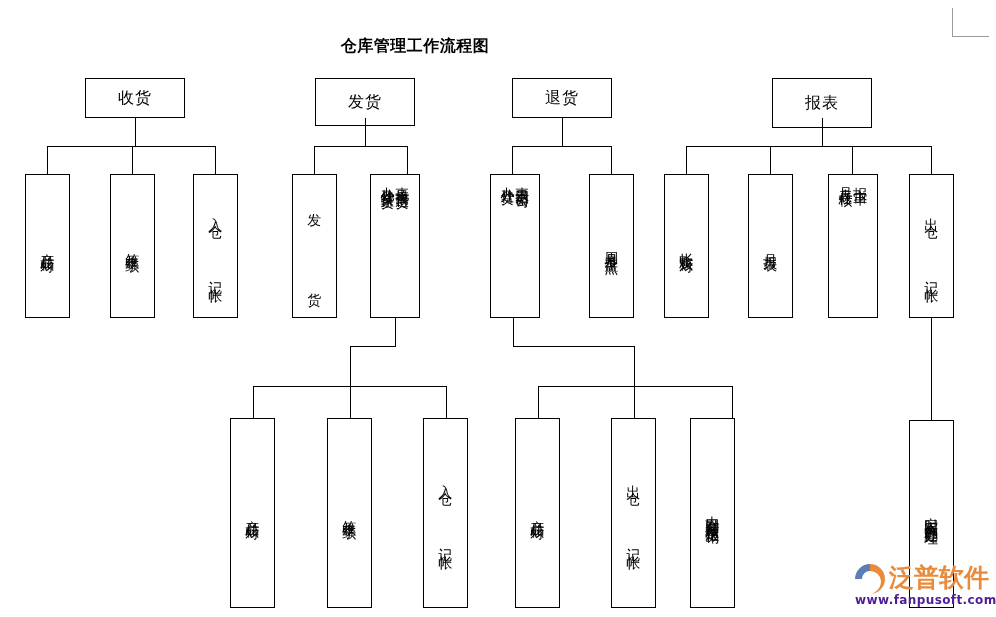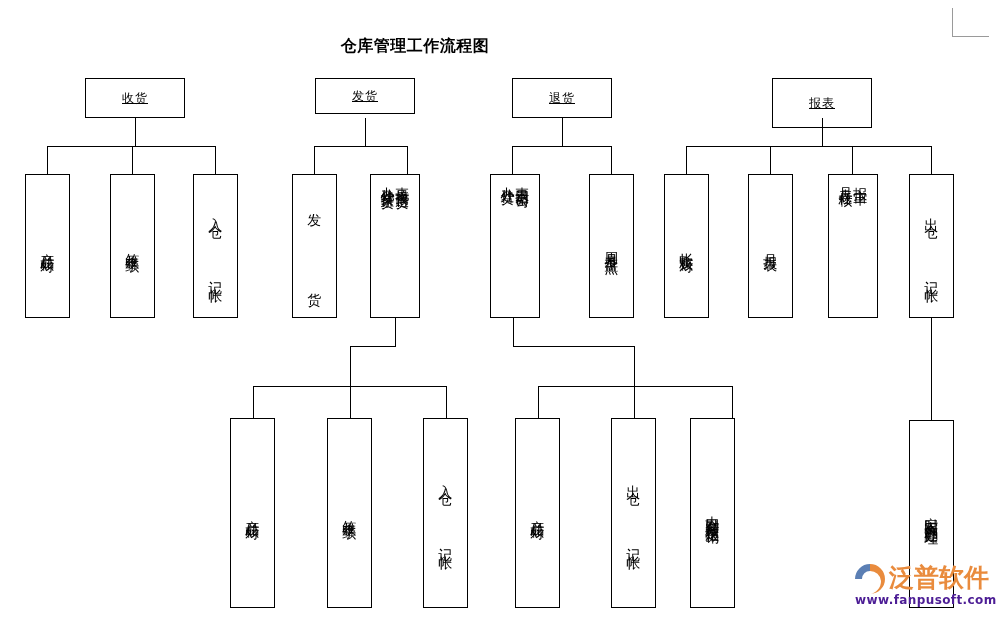--- a/index.html
+++ b/index.html
@@ -45,23 +45,22 @@
     box-sizing: border-box;
     border: 1px solid #000000;
     background: transparent;
     color: #000000;
     display: flex;
     justify-content: center;
     align-items: center;
   }
   
   .node.horiz {
-    font-size: 12px;
+    font-size: 16px;
     letter-spacing: 1px;
-    text-decoration: underline;
   }
   
   .vwrap {
     display: flex;
     flex-direction: row-reverse;
     justify-content: center;
     align-items: flex-start;
     width: 100%;
     height: 100%;
     padding-top: 2px;
@@ -139,21 +138,21 @@
 <div id="canvas">
 
   <div class="cropmark" style="left:952px; top:8px; width:36px; height:28px;"></div>
 
   <div id="title">仓库管理工作流程图</div>
 
   <div class="node horiz" style="left:85px; top:78px; width:100px; height:40px;">
     <span>收货</span>
   </div>
 
-  <div class="node horiz" style="left:315px; top:78px; width:100px; height:36px;">
+  <div class="node horiz" style="left:315px; top:78px; width:100px; height:48px;">
     <span>发货</span>
   </div>
 
   <div class="node horiz" style="left:512px; top:78px; width:100px; height:40px;">
     <span>退货</span>
   </div>
 
   <div class="node horiz" style="left:772px; top:78px; width:100px; height:50px;">
     <span>报表</span>
   </div>

